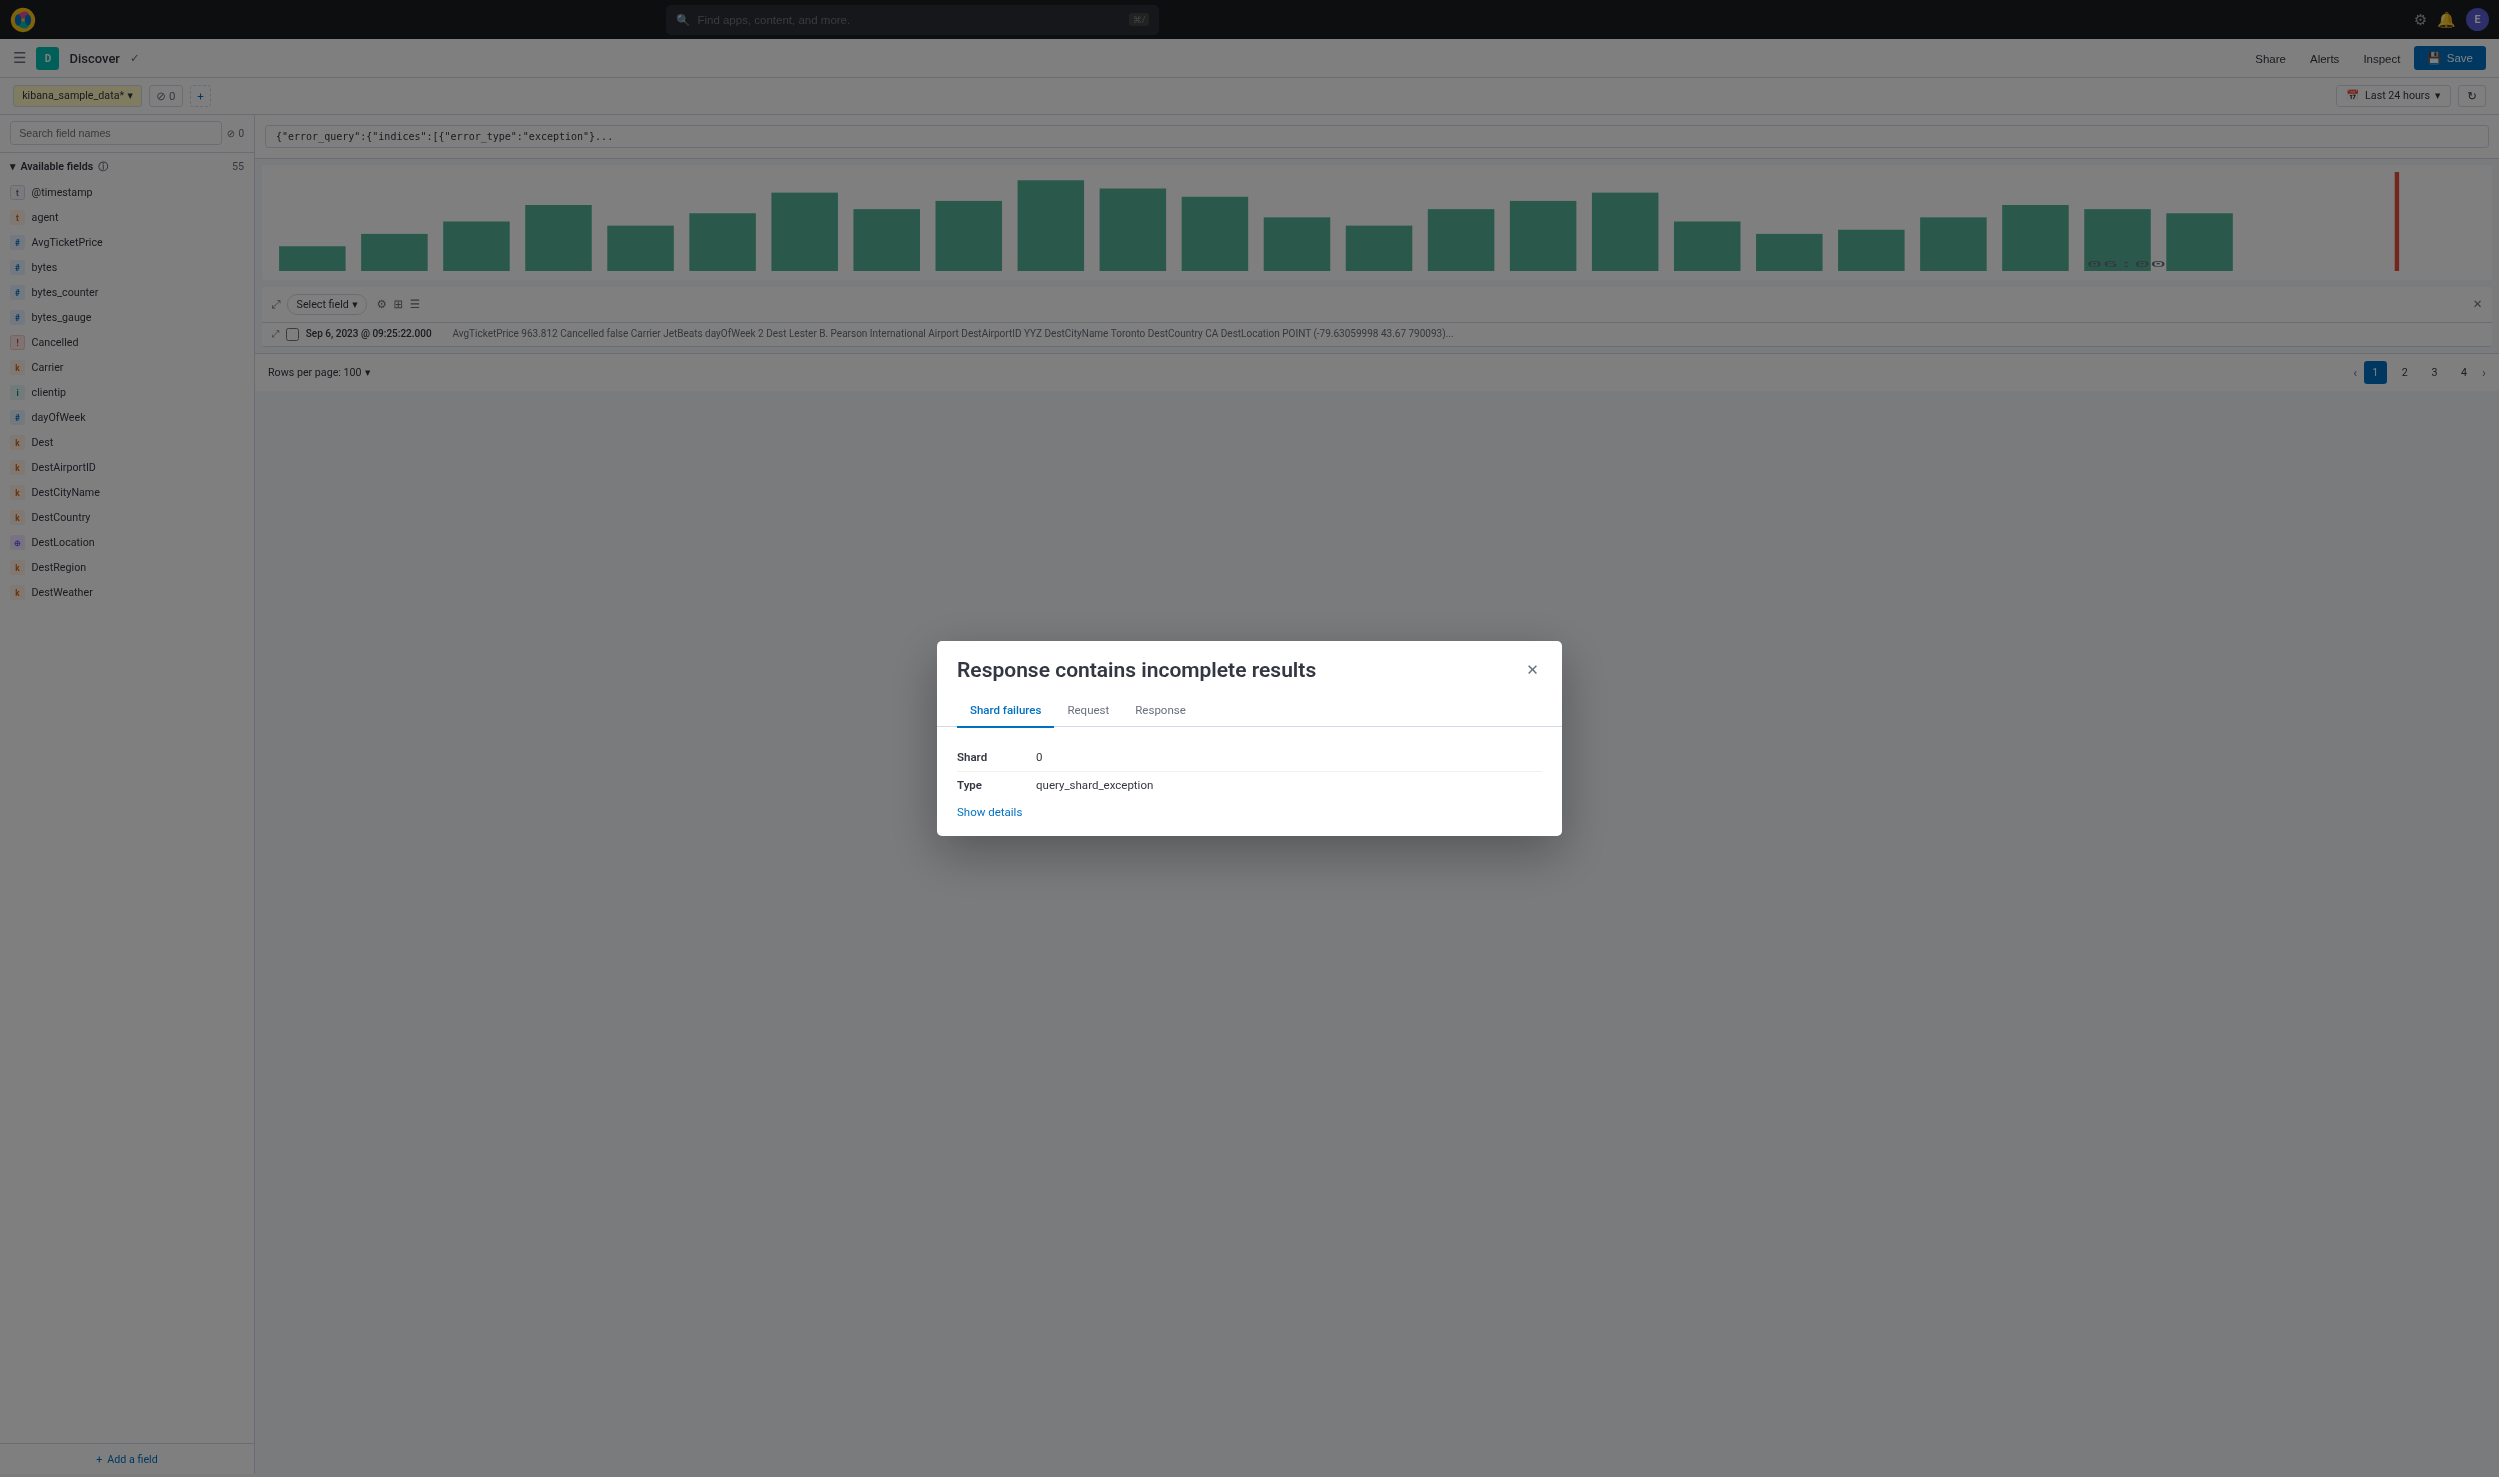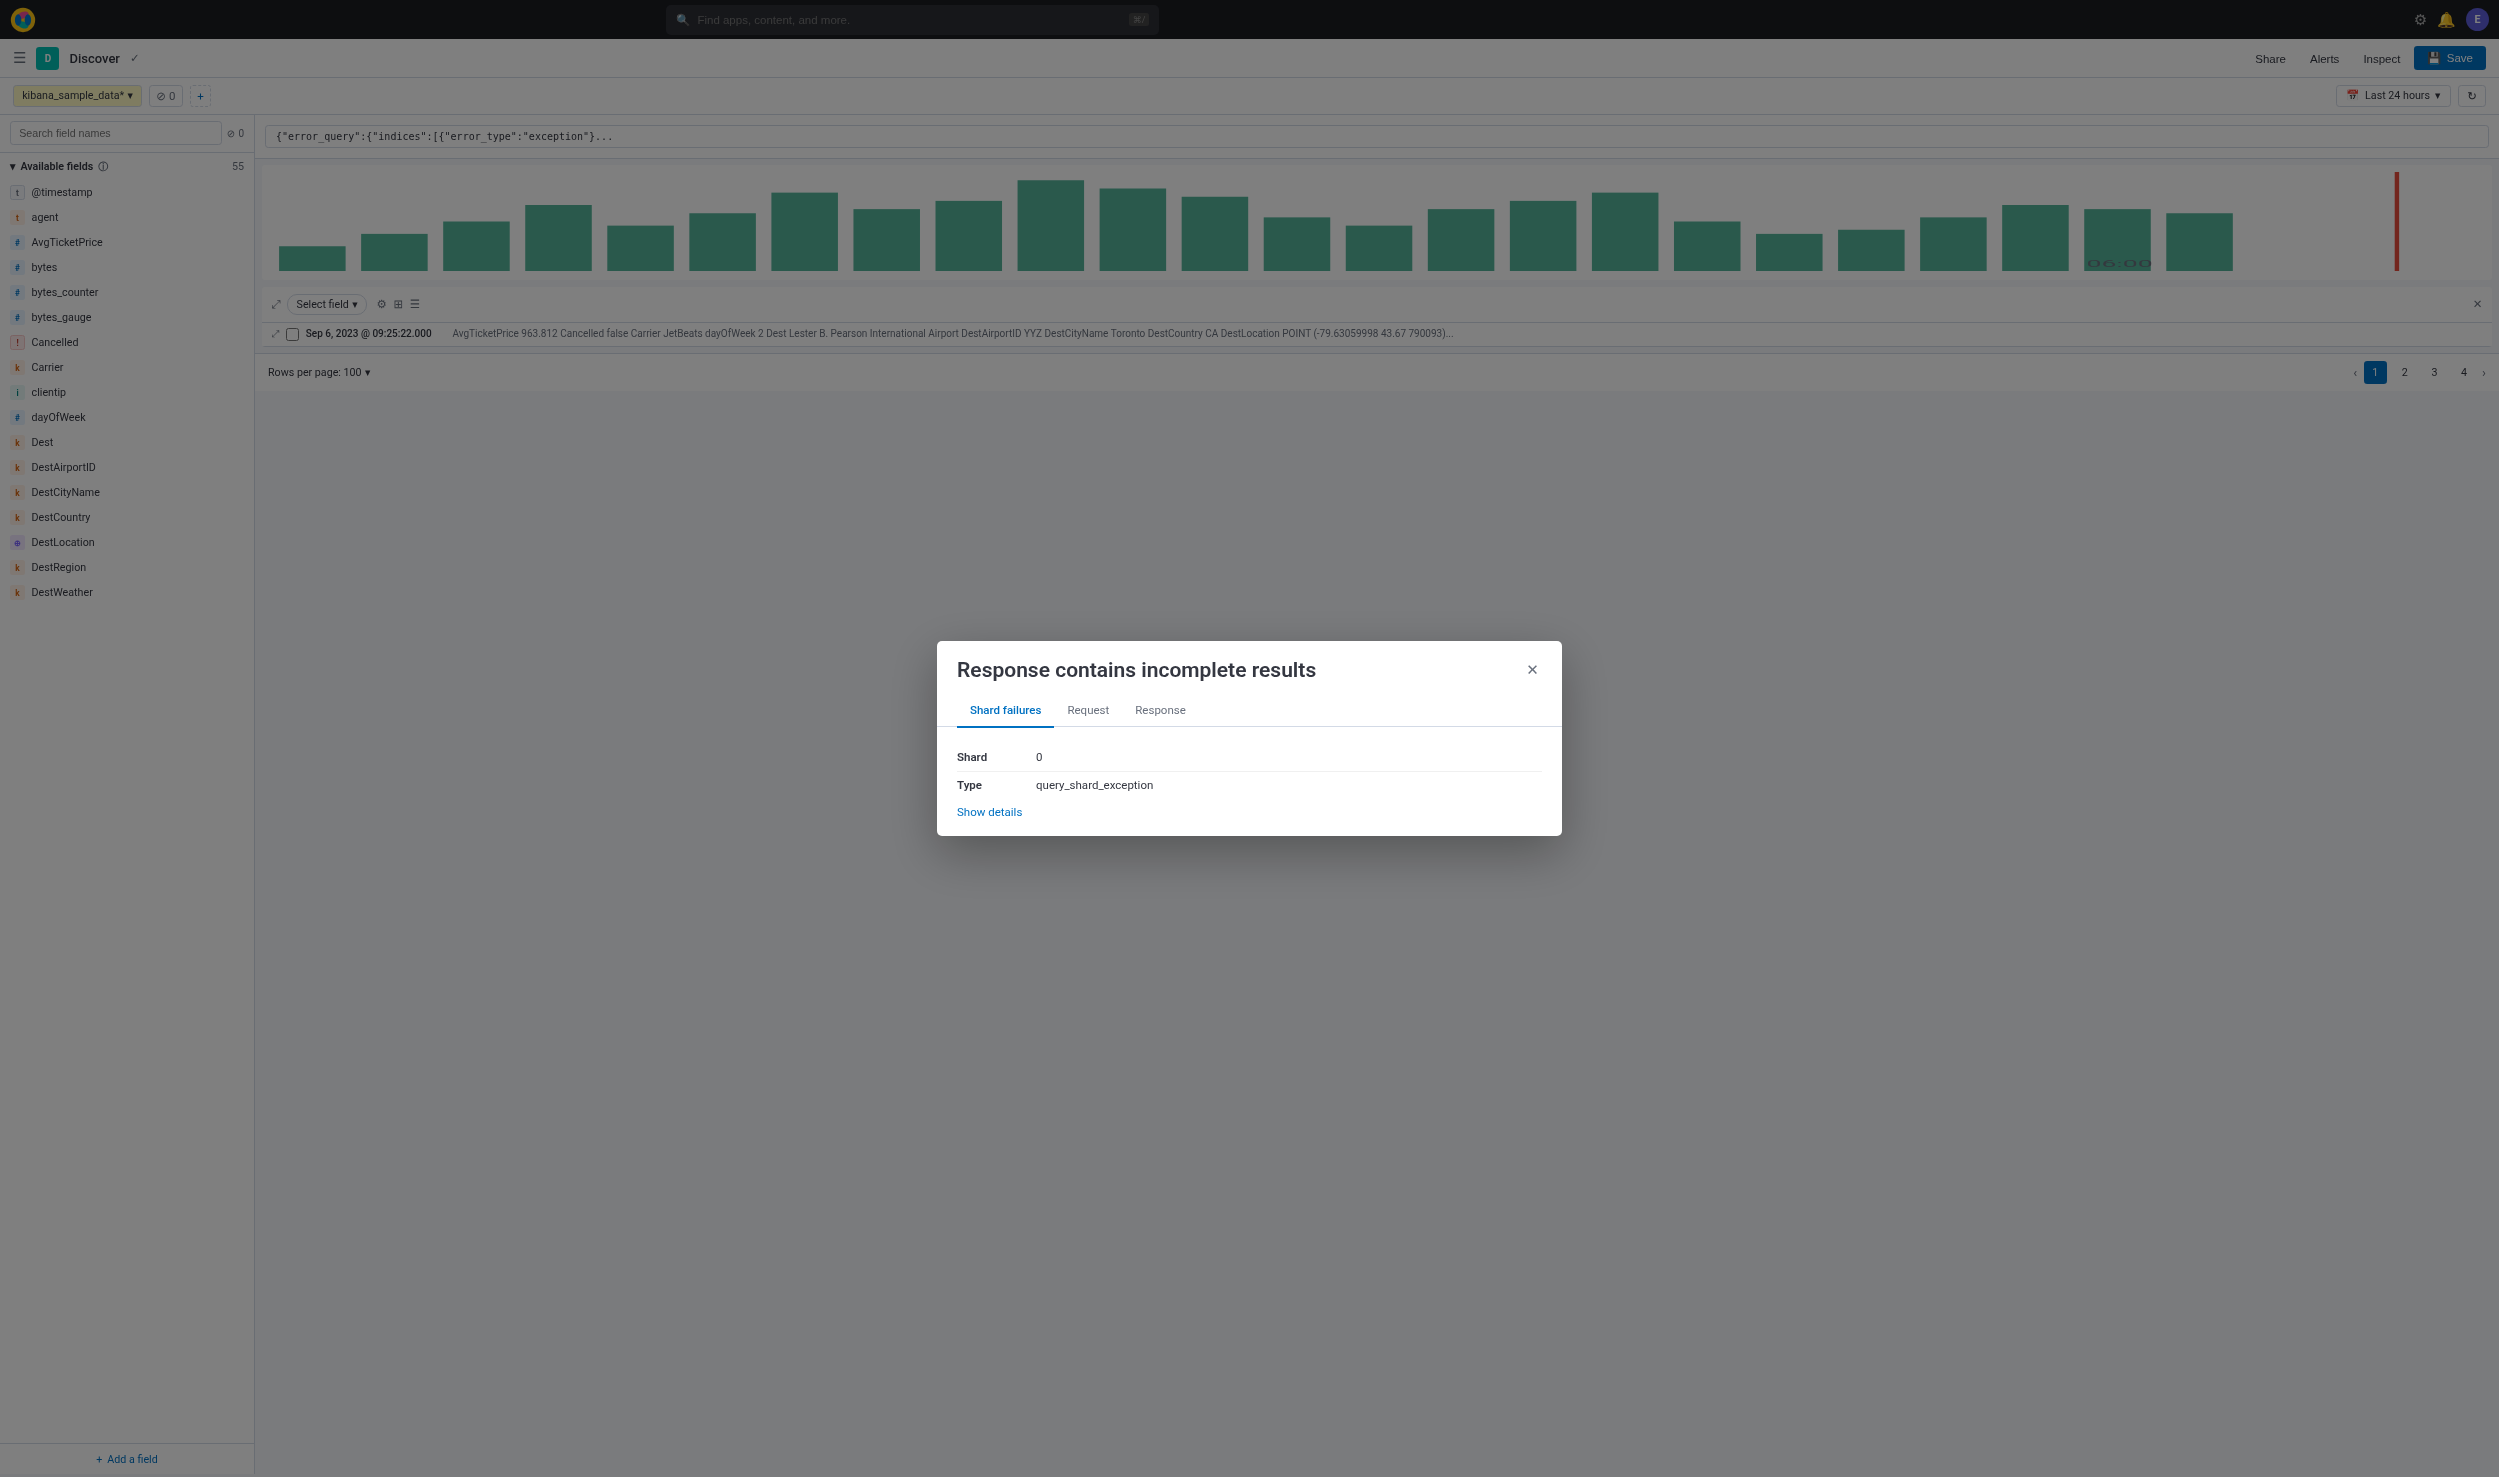--- a/index.html
+++ b/index.html
@@ -59,21 +59,21 @@
     .icon-date { background: #f5f7fa; color: #69707d; border: 0.8px solid #d3dae6; }
     .icon-text { background: #fff0e6; color: #d4620e; }
     .icon-number { background: #e6f2ff; color: #0071c2; }
     .icon-bool { background: #fce9e9; color: #c0392b; }
     .icon-ip { background: #e6f7f5; color: #00857e; }
     .icon-geo { background: #f0e6ff; color: #7b61ff; }
     .add-field-btn { display: flex; align-items: center; justify-content: center; gap: 5px; padding: 8.2px; color: #0071c2; font-size: 10.7px; cursor: pointer; border-top: 0.8px solid #d3dae6; }
 
     
     .content { flex: 1; overflow-y: auto; background: #f5f7fa; }
-    .chart-area { background: #fff; margin: 6.6px; border-radius: 3.3px; padding: 6.6px; position: relative; }
+    .chart-area { background: #fff; margin: 6.6px; border-radius: 3.3px; padding: 6.6px; position: relative; font-family: Liberation Mono, monospace; }
 
     
     .table-area { background: #fff; margin: 0 6.6px 6.6px; border-radius: 3.3px; overflow: hidden; }
     .table-toolbar { display: flex; align-items: center; padding: 6.6px 10px; gap: 6.6px; border-bottom: 0.8px solid #d3dae6; }
     .table-data { font-size: 10px; }
     .table-row { display: flex; border-bottom: 0.8px solid #d3dae6; padding: 5px 10px; gap: 6.6px; }
     .row-timestamp { color: #343741; font-weight: 500; white-space: nowrap; min-width: 140px; }
     .row-content { color: #69707d; overflow: hidden; text-overflow: ellipsis; white-space: nowrap; }
 
     

